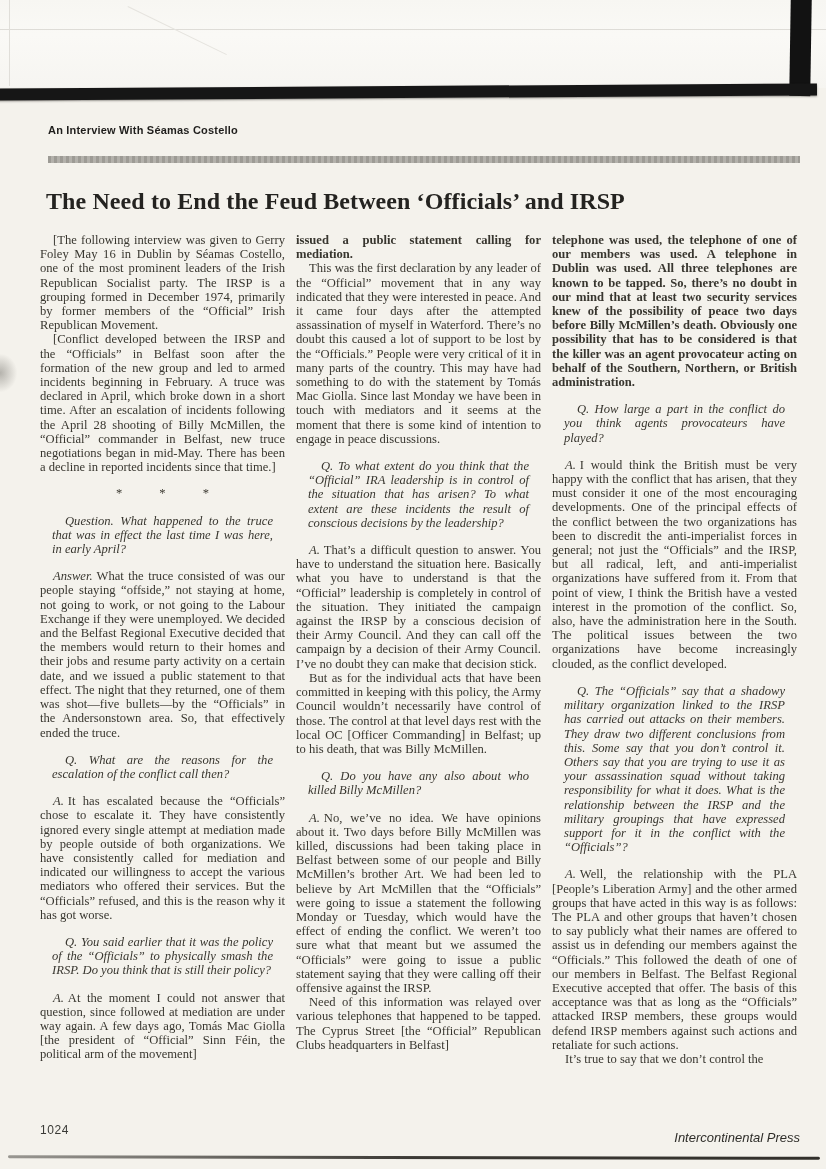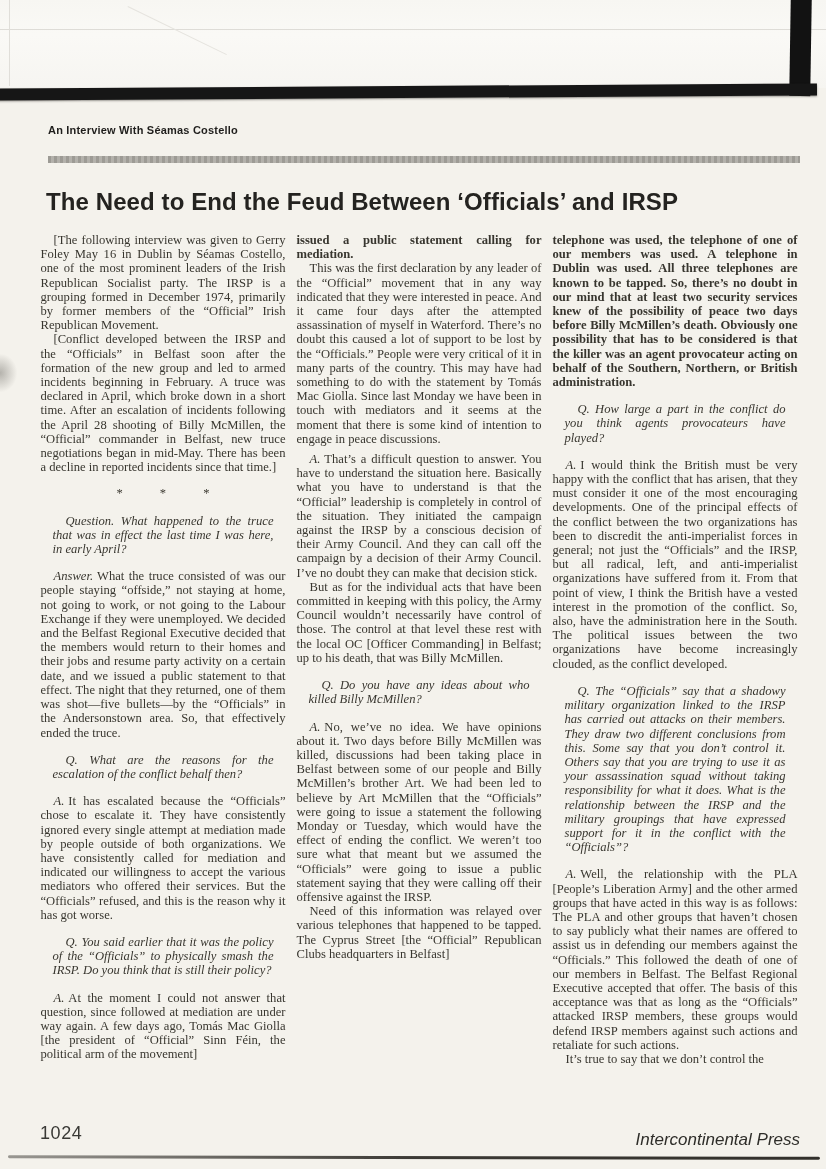--- a/index.html
+++ b/index.html
@@ -26,40 +26,40 @@
   .smudge{position:absolute;left:-7px;top:354px;width:24px;height:38px;
     background:radial-gradient(ellipse at 30% 50%,rgba(118,116,110,.5),rgba(118,116,110,0) 72%);}
 
   
   .kicker{position:absolute;left:48px;top:124px;
     font-family:"Liberation Sans",sans-serif;font-weight:bold;font-size:11px;
     letter-spacing:.2px;color:#1f1e1c;}
   .rule{position:absolute;left:48px;top:156px;width:752px;height:7px;opacity:.9;
     background:repeating-linear-gradient(90deg,#93918b 0 3px,#acaaa4 3px 6px);}
   .title{position:absolute;left:46px;top:188px;margin:0;
-    font-family:Liberation Sans, sans-serif;font-weight:bold;font-size:24px;
+    font-family:Liberation Serif, serif;font-weight:bold;font-size:24px;
     letter-spacing:.1px;color:#242320;white-space:nowrap;}
 
   
   .cols{position:absolute;left:40px;top:233px;width:758px;height:884px;
-    display:flex;gap:11px;overflow:hidden;color:#38362f;justify-content:center;}
+    display:flex;gap:11px;overflow:hidden;color:#38362f;}
   .col{width:245px;min-width:245px;font-size:12.6px;line-height:14.2px;}
   .p,.q{margin:0;text-align:justify;}
   .p{text-indent:13px;}
   .p.noind{text-indent:0;font-weight:bold;}
   .q{font-style:italic;margin:13px 12px;text-indent:13px;}
   .ans{margin-top:6px;}
   .lead{font-style:italic;margin-right:4px;}
   .sep{text-align:center;word-spacing:34px;margin:12px 0 10px;color:#3a382f;}
 
   
   .pageno{position:absolute;left:40px;top:1123px;
-    font-family:"Liberation Sans",sans-serif;font-size:18px;letter-spacing:.6px;color:#3a3a36;}
+    font-family:"Liberation Sans",sans-serif;font-size:12px;letter-spacing:.6px;color:#3a3a36;}
   .journal{position:absolute;right:26px;top:1130px;
-    font-family:"Liberation Sans",sans-serif;font-style:italic;font-size:17px;color:#2e2d29;}
+    font-family:"Liberation Sans",sans-serif;font-style:italic;font-size:13px;color:#2e2d29;}
 </style>
 </head>
 <body>
 
 <div class="sheet">
 
   <div class="scan-top">
     <div class="hairline"></div>
     <div class="diag"></div>
     <div class="leftline"></div>
@@ -73,32 +73,33 @@
   <h1 class="title">The Need to End the Feud Between ‘Officials’ and IRSP</h1>
 
   <div class="cols">
 
     <div class="col">
       <p class="p">[The following interview was given to Gerry Foley May 16 in Dublin by Séamas Costello, one of the most prominent leaders of the Irish Republican Socialist party. The IRSP is a grouping formed in December 1974, primarily by former members of the “Official” Irish Republican Movement.</p>
       <p class="p">[Conflict developed between the IRSP and the “Officials” in Belfast soon after the formation of the new group and led to armed incidents beginning in February. A truce was declared in April, which broke down in a short time. After an escalation of incidents following the April 28 shooting of Billy McMillen, the “Official” commander in Belfast, new truce negotiations began in mid-May. There has been a decline in reported incidents since that time.]</p>
       <div class="sep">* * *</div>
       <p class="q">Question. What happened to the truce that was in effect the last time I was here, in early April?</p>
       <p class="p ans"><span class="lead">Answer.</span><span>What the truce consisted of was our people staying “offside,” not staying at home, not going to work, or not going to the Labour Exchange if they were unemployed. We decided and the Belfast Regional Executive decided that the members would return to their homes and their jobs and resume party activity on a certain date, and we issued a public statement to that effect. The night that they returned, one of them was shot—five bullets—by the “Officials” in the Andersonstown area. So, that effectively ended the truce.</span></p>
-      <p class="q">Q. What are the reasons for the escalation of the conflict behalf then?</p>
+      <p class="q">Q. What are the reasons for the escalation of the conflict call then?</p>
       <p class="p ans"><span class="lead">A.</span><span>It has escalated because the “Officials” chose to escalate it. They have consistently ignored every single attempt at mediation made by people outside of both organizations. We have consistently called for mediation and indicated our willingness to accept the various mediators who offered their services. But the “Officials” refused, and this is the reason why it has got worse.</span></p>
       <p class="q">Q. You said earlier that it was the policy of the “Officials” to physically smash the IRSP. Do you think that is still their policy?</p>
       <p class="p ans"><span class="lead">A.</span><span>At the moment I could not answer that question, since followed at mediation are under way again. A few days ago, Tomás Mac Giolla [the president of “Official” Sinn Féin, the political arm of the movement]</span></p>
     </div>
 
     <div class="col">
       <p class="p noind">issued a public statement calling for mediation.</p>
       <p class="p">This was the first declaration by any leader of the “Official” movement that in any way indicated that they were interested in peace. And it came four days after the attempted assassination of myself in Waterford. There’s no doubt this caused a lot of support to be lost by the “Officials.” People were very critical of it in many parts of the country. This may have had something to do with the statement by Tomás Mac Giolla. Since last Monday we have been in touch with mediators and it seems at the moment that there is some kind of intention to engage in peace discussions.</p>
+      <p class="q">Q. To what extent do you think that the “Official” IRA leadership is in control of the situation that has arisen? To what extent are these incidents the result of conscious decisions by the leadership?</p>
       <p class="p ans"><span class="lead">A.</span><span>That’s a difficult question to answer. You have to understand the situation here. Basically what you have to understand is that the “Official” leadership is completely in control of the situation. They initiated the campaign against the IRSP by a conscious decision of their Army Council. And they can call off the campaign by a decision of their Army Council. I’ve no doubt they can make that decision stick.</span></p>
-      <p class="p">But as for the individual acts that have been committed in keeping with this policy, the Army Council wouldn’t necessarily have control of those. The control at that level these rest with the local OC [Officer Commanding] in Belfast; up to his death, that was Billy McMillen.</p>
-      <p class="q">Q. Do you have any ideas about who killed Billy McMillen?</p>
+      <p class="p">But as for the individual acts that have been committed in keeping with this policy, the Army Council wouldn’t necessarily have control of those. The control at that level days rest with the local OC [Officer Commanding] in Belfast; up to his death, that was Billy McMillen.</p>
+      <p class="q">Q. Do you have any also about who killed Billy McMillen?</p>
       <p class="p ans"><span class="lead">A.</span><span>No, we’ve no idea. We have opinions about it. Two days before Billy McMillen was killed, discussions had been taking place in Belfast between some of our people and Billy McMillen’s brother Art. We had been led to believe by Art McMillen that the “Officials” were going to issue a statement the following Monday or Tuesday, which would have the effect of ending the conflict. We weren’t too sure what that meant but we assumed the “Officials” were going to issue a public statement saying that they were calling off their offensive against the IRSP.</span></p>
       <p class="p">Need of this information was relayed over various telephones that happened to be tapped. The Cyprus Street [the “Official” Republican Clubs headquarters in Belfast]</p>
     </div>
 
     <div class="col">
       <p class="p noind">telephone was used, the telephone of one of our members was used. A telephone in Dublin was used. All three telephones are known to be tapped. So, there’s no doubt in our mind that at least two security services knew of the possibility of peace two days before Billy McMillen’s death. Obviously one possibility that has to be considered is that the killer was an agent provocateur acting on behalf of the Southern, Northern, or British administration.</p>
       <p class="q">Q. How large a part in the conflict do you think agents provocateurs have played?</p>
       <p class="p ans"><span class="lead">A.</span><span>I would think the British must be very happy with the conflict that has arisen, that they must consider it one of the most encouraging developments. One of the principal effects of the conflict between the two organizations has been to discredit the anti-imperialist forces in general; not just the “Officials” and the IRSP, but all radical, left, and anti-imperialist organizations have suffered from it. From that point of view, I think the British have a vested interest in the promotion of the conflict. So, also, have the administration here in the South. The political issues between the two organizations have become increasingly clouded, as the conflict developed.</span></p>
       <p class="q">Q. The “Officials” say that a shadowy military organization linked to the IRSP has carried out attacks on their members. They draw two different conclusions from this. Some say that you don’t control it. Others say that you are trying to use it as your assassination squad without taking responsibility for what it does. What is the relationship between the IRSP and the military groupings that have expressed support for it in the conflict with the “Officials”?</p>
       <p class="p ans"><span class="lead">A.</span><span>Well, the relationship with the PLA [People’s Liberation Army] and the other armed groups that have acted in this way is as follows: The PLA and other groups that haven’t chosen to say publicly what their names are offered to assist us in defending our members against the “Officials.” This followed the death of one of our members in Belfast. The Belfast Regional Executive accepted that offer. The basis of this acceptance was that as long as the “Officials” attacked IRSP members, these groups would defend IRSP members against such actions and retaliate for such actions.</span></p>

